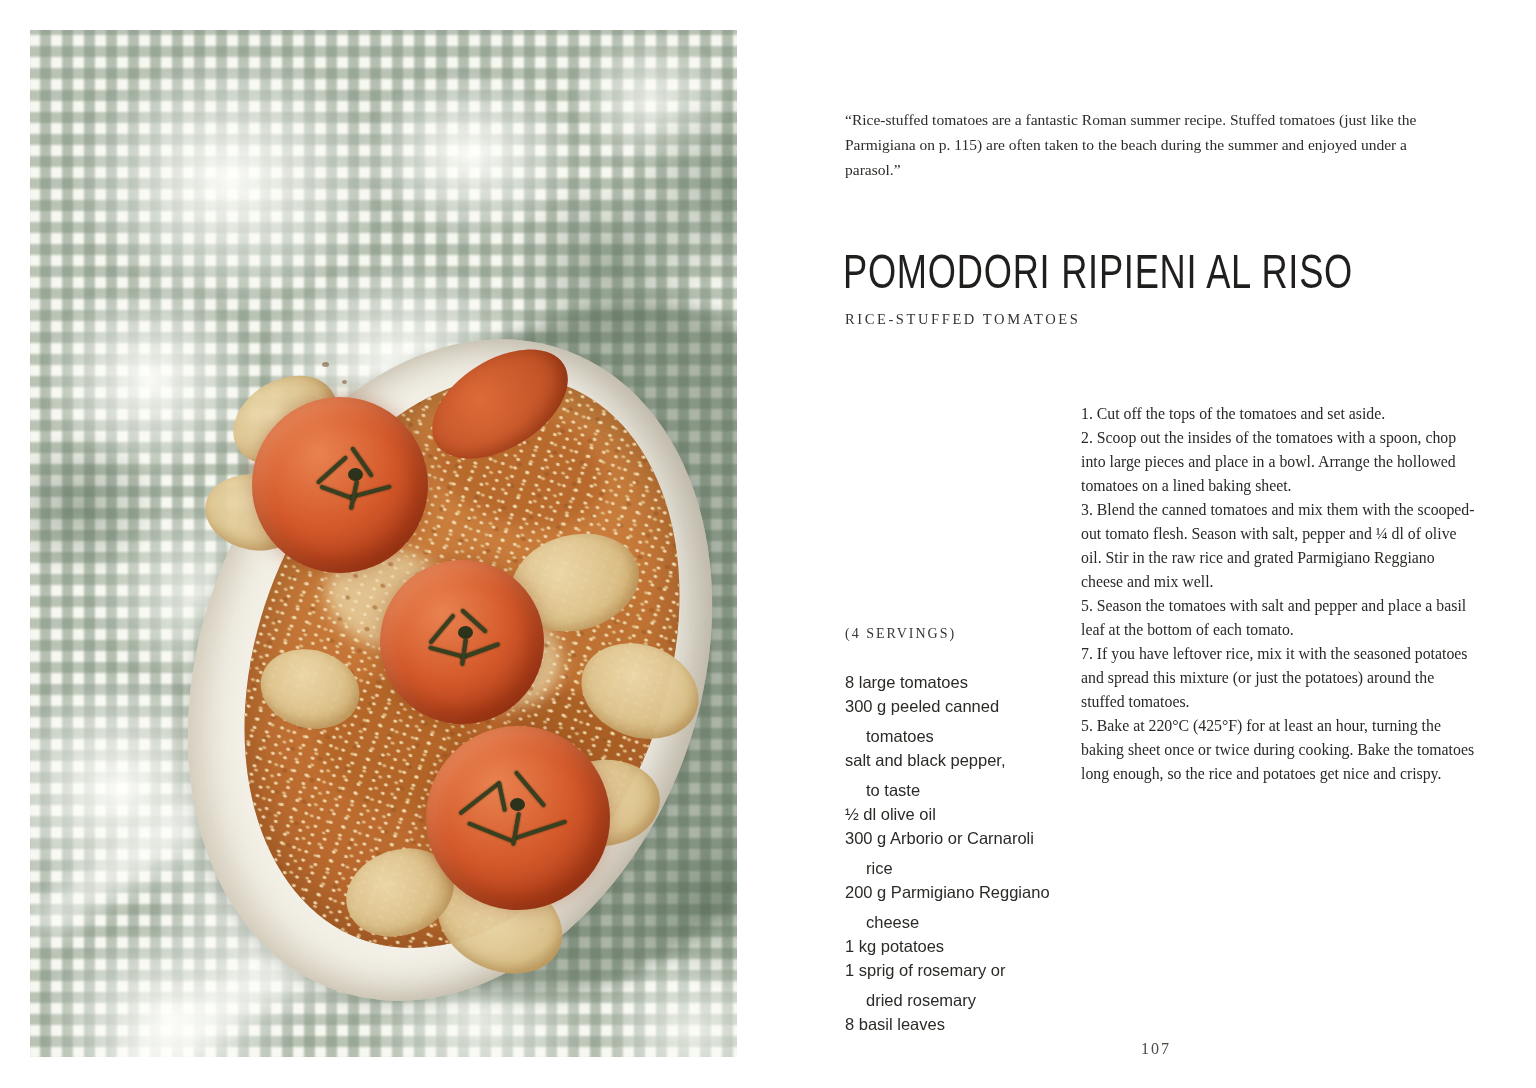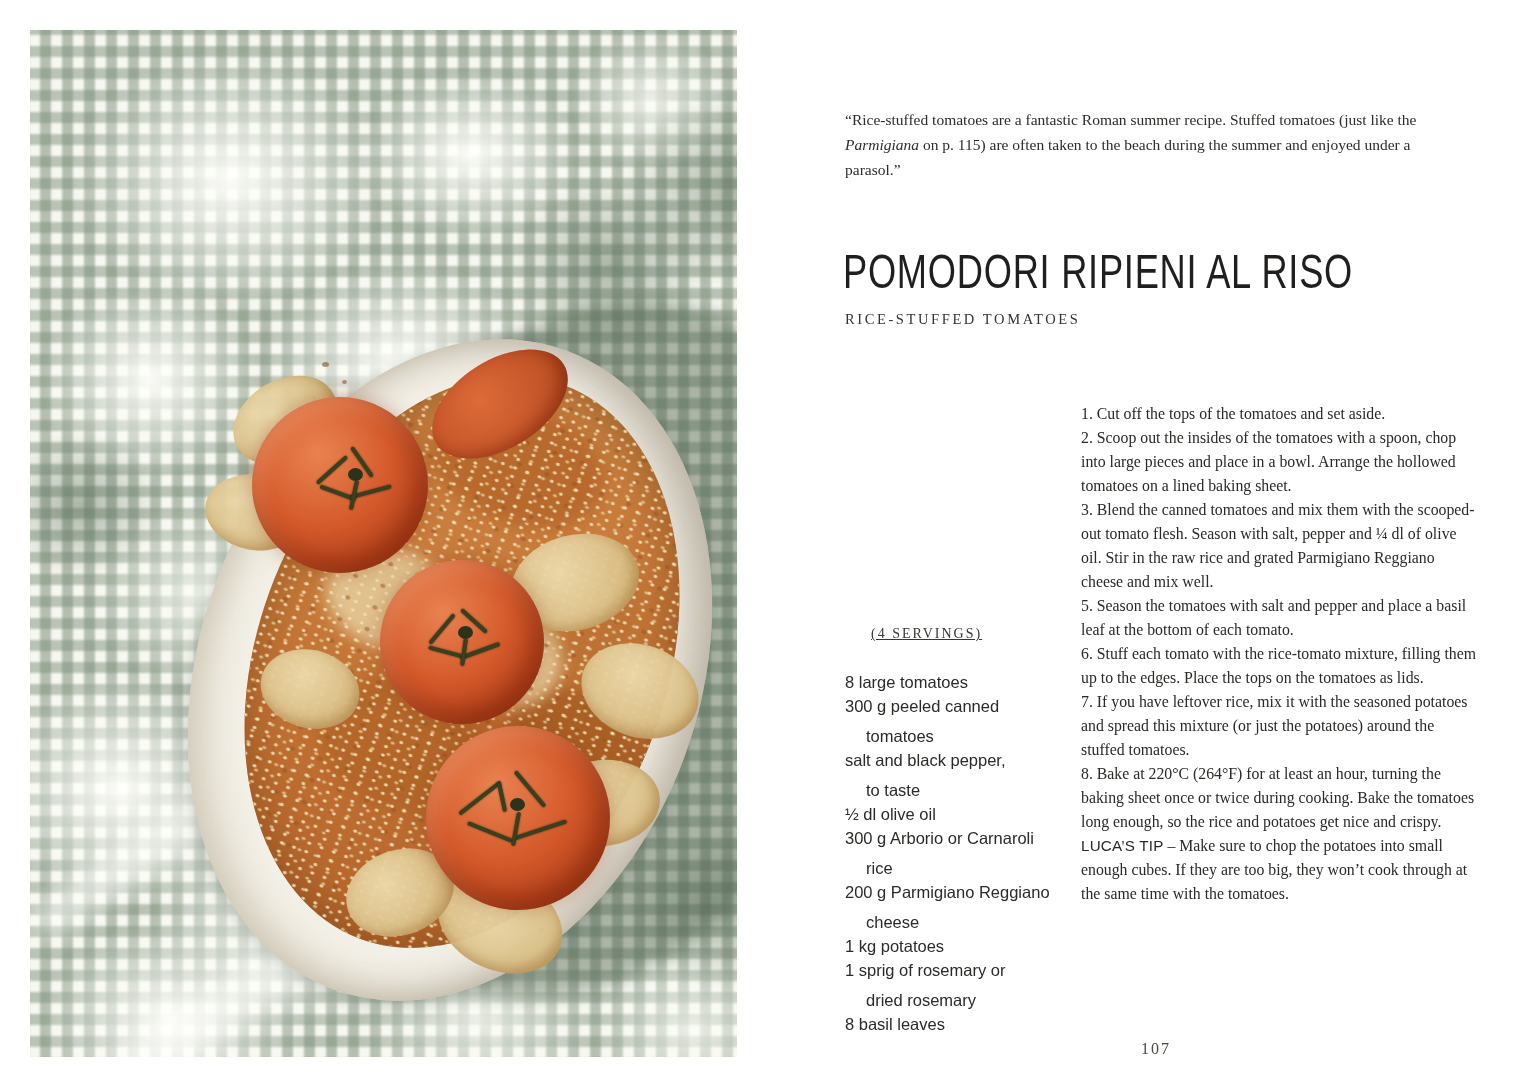--- a/index.html
+++ b/index.html
@@ -72,34 +72,34 @@
   }
   .sprig{position:absolute;background:#38401f;border-radius:3px;box-shadow:0 0 2px rgba(28,33,14,.9);}
   .knot{position:absolute;width:15px;height:13px;border-radius:50%;background:#2c331a;}
   .stain{position:absolute;border-radius:50%;background:rgba(118,72,32,.55);}
 
   
   .quote{
     position:absolute;left:845px;top:91px;width:600px;
     font-size:15.5px;line-height:25px;color:#2e2c29;
   }
-  .quote .it{font-style:italic;}
+  .quote .it{}
   .title{
     position:absolute;left:843px;top:243px;
     font-family:"Liberation Sans", sans-serif;font-weight:400;
     font-size:49px;letter-spacing:1px;color:#211f1d;white-space:nowrap;
     transform:scaleX(.74);transform-origin:left top;
   }
   .subtitle{
     position:absolute;left:845px;top:311px;
     font-size:14.5px;letter-spacing:2.6px;color:#36332f;
   }
   .servings{
-    position:absolute;left:871px;top:626px;
-    font-size:14px;letter-spacing:2px;color:#3a3733;text-decoration:underline;
+    position:absolute;left:845px;top:626px;
+    font-size:14px;letter-spacing:2px;color:#3a3733;
   }
   .ingredients{
     position:absolute;left:845px;top:670px;width:235px;
     font-family:"Liberation Sans", sans-serif;
     font-size:16.5px;line-height:24px;color:#2c2a27;
   }
   .ingredients div{white-space:nowrap;}
   .ingredients .indent{padding-left:21px;margin-top:6px;}
   .steps{
     position:absolute;left:1081px;top:402px;width:396px;
@@ -250,25 +250,20 @@
 
       <p>1. Cut off the tops of the tomatoes and set aside.</p>
 
       <p>2. Scoop out the insides of the tomatoes with a spoon, chop into large pieces and place in a bowl. Arrange the hollowed tomatoes on a lined baking sheet.</p>
 
       <p>3. Blend the canned tomatoes and mix them with the scooped-out tomato flesh. Season with salt, pepper and ¼ dl of olive oil. Stir in the raw rice and grated Parmigiano Reggiano cheese and mix well.</p>
 
 
       <p>5. Season the tomatoes with salt and pepper and place a basil leaf at the bottom of each tomato.</p>
 
-      <p>6. Stuff each tomato with the rice-tomato mixture, filling them up to the edges. Place the tops on the tomatoes as lids.</p>
 
       <p>7. If you have leftover rice, mix it with the seasoned potatoes and spread this mixture (or just the potatoes) around the stuffed tomatoes.</p>
 
-      <p>8. Bake at 220°C (264°F) for at least an hour, turning the baking sheet once or twice during cooking. Bake the tomatoes long enough, so the rice and potatoes get nice and crispy.</p>
+      <p>5. Bake at 220°C (425°F) for at least an hour, turning the baking sheet once or twice during cooking. Bake the tomatoes long enough, so the rice and potatoes get nice and crispy.</p>
     </div>
-  <p class="tip">
-    <span class="tip-label">LUCA’S TIP</span>
-    <span>– Make sure to chop the potatoes into small enough cubes. If they are too big, they won’t cook through at the same time with the tomatoes.</span>
-  </p>
 </div>
 
 <div class="pagenum">107</div>
 
 </body></html>

